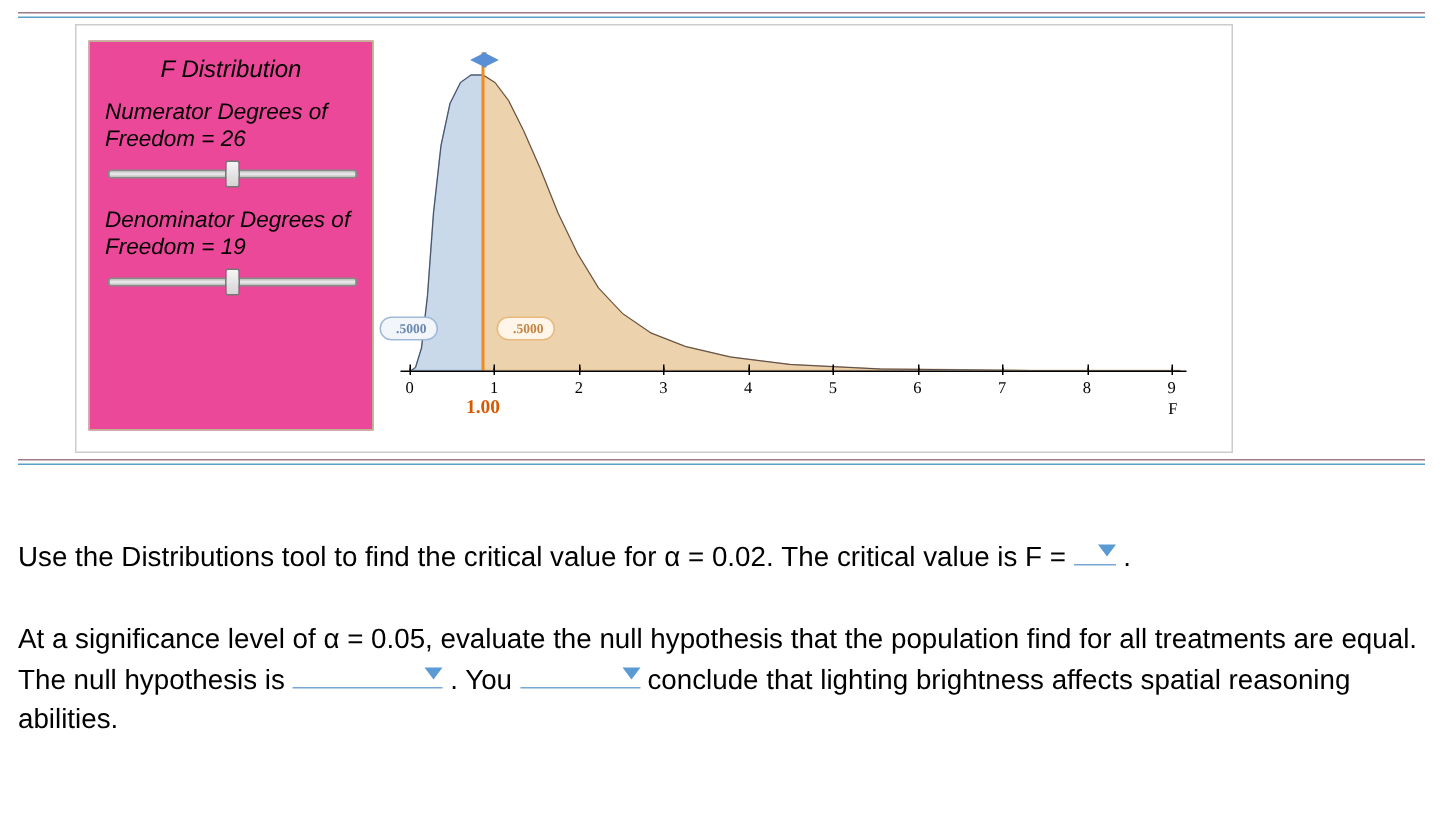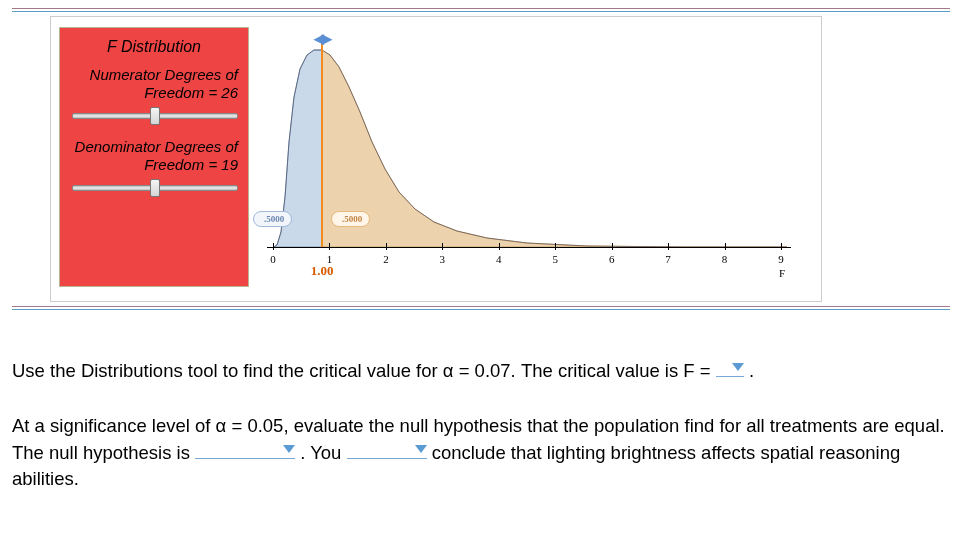--- a/index.html
+++ b/index.html
@@ -21,35 +21,34 @@
     border: 1px solid #ccc;
     width: 772px;
     margin-left: 38px;
     position: relative;
     display: flex;
     padding: 10px 8px 14px 8px;
     background: #fff;
   }
   .control-panel {
     width: 190px;
-    background: #ef4444;
+    background: #ec4899;
     border: 1px solid #b8b58f;
     font-style: italic;
     font-size: 15px;
     padding: 8px 10px 14px 10px;
   }
   .cp-title {
     text-align: center;
     padding: 2px 0 10px 0;
     font-size: 16px;
   }
   .cp-label {
     line-height: 1.2;
     margin-bottom: 6px;
-    text-align: right;
   }
   .cp-slider {
     width: 170px;
     height: 16px;
     position: relative;
     margin: 4px 0 14px 0;
   }
   .slider-track {
     position: absolute;
     left: 2px; right: 2px; top: 5px;
@@ -260,21 +259,21 @@
       <div class="tick" style="left: 524px;"></div>
       <div class="tick-top" style="left: 524px;"></div>
       <div class="tick-label" style="left: 524px;">9</div>
     </div>
 </div>
 
 <div class="hr" style="margin-top:4px"></div>
 
 <div class="question">
   <p>
-    <span>Use the Distributions tool to find the critical value for α = 0.07. The critical value is F =</span>
+    <span>Use the Distributions tool to find the critical value for α = 0.02. The critical value is F =</span>
     <span class="inline-dd short"><span class="dd-caret"></span></span>
     <span>.</span>
   </p>
   <p>
     <span>At a significance level of α = 0.05, evaluate the null hypothesis that the population find for all treatments are equal. The null hypothesis is</span>
     <span class="inline-dd"><span class="dd-caret"></span></span>
     <span>. You</span>
     <span class="inline-dd med"><span class="dd-caret"></span></span>
     <span>conclude that lighting brightness affects spatial reasoning abilities.</span>
   </p>

